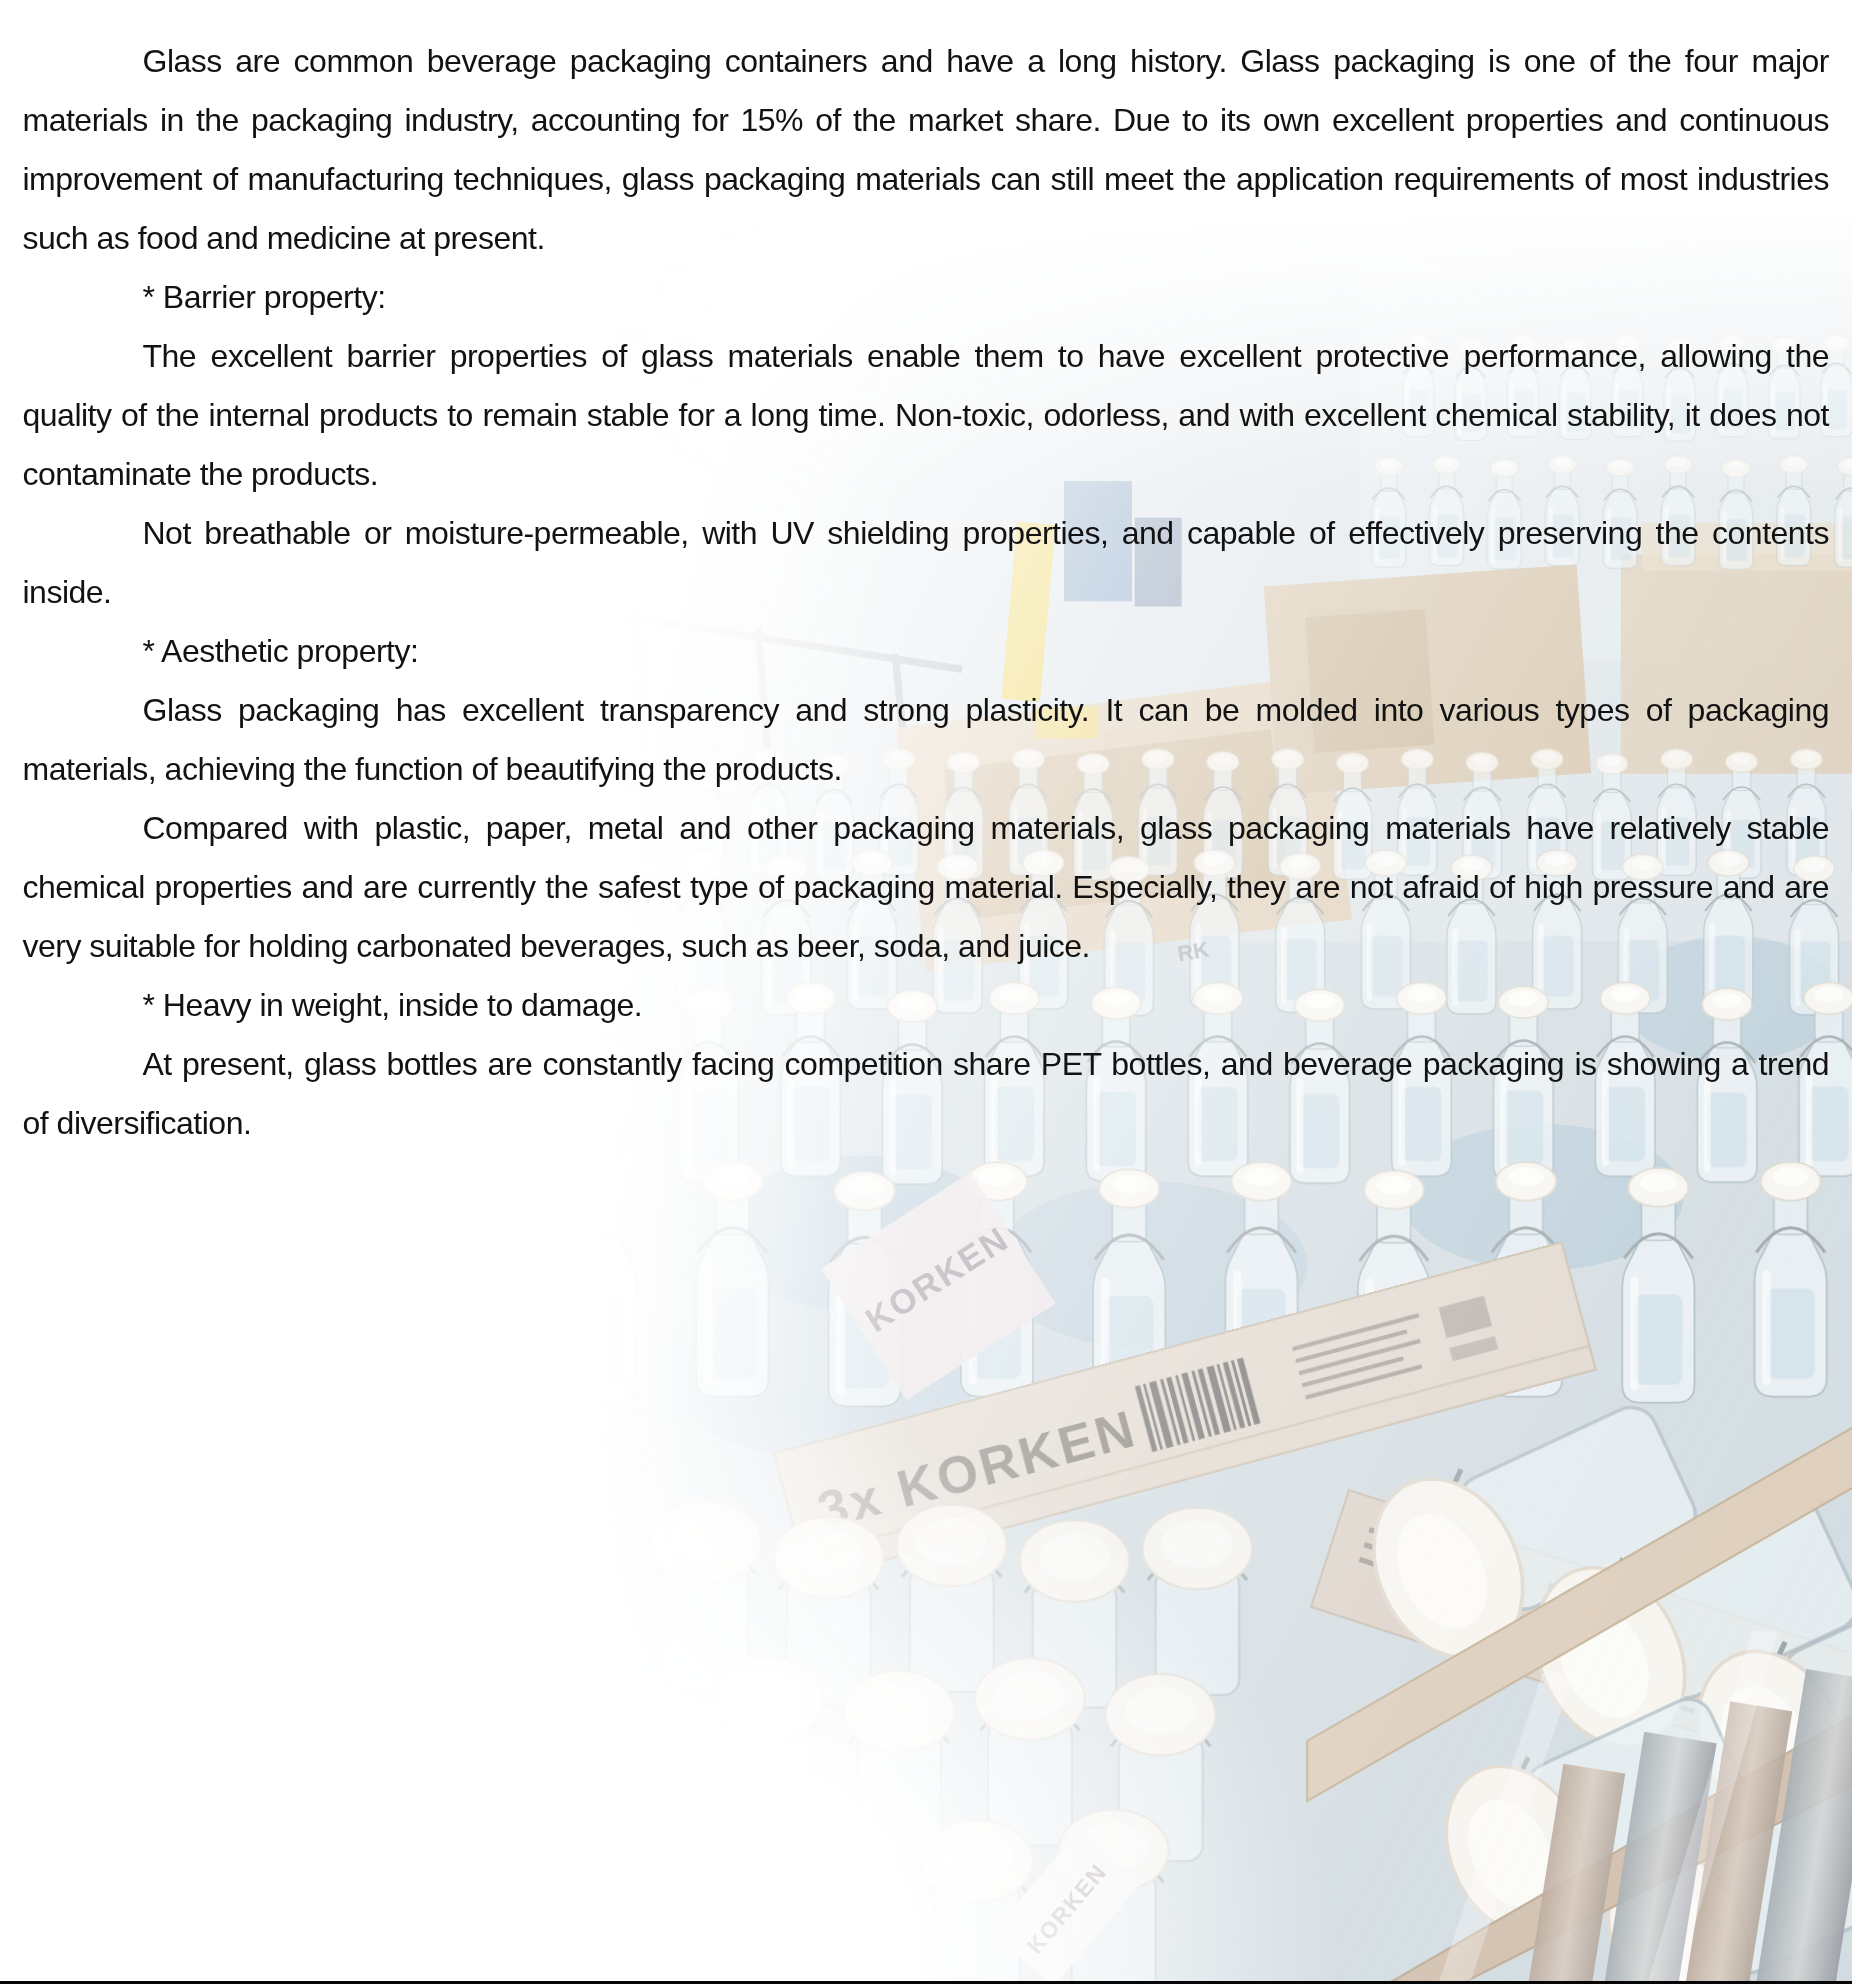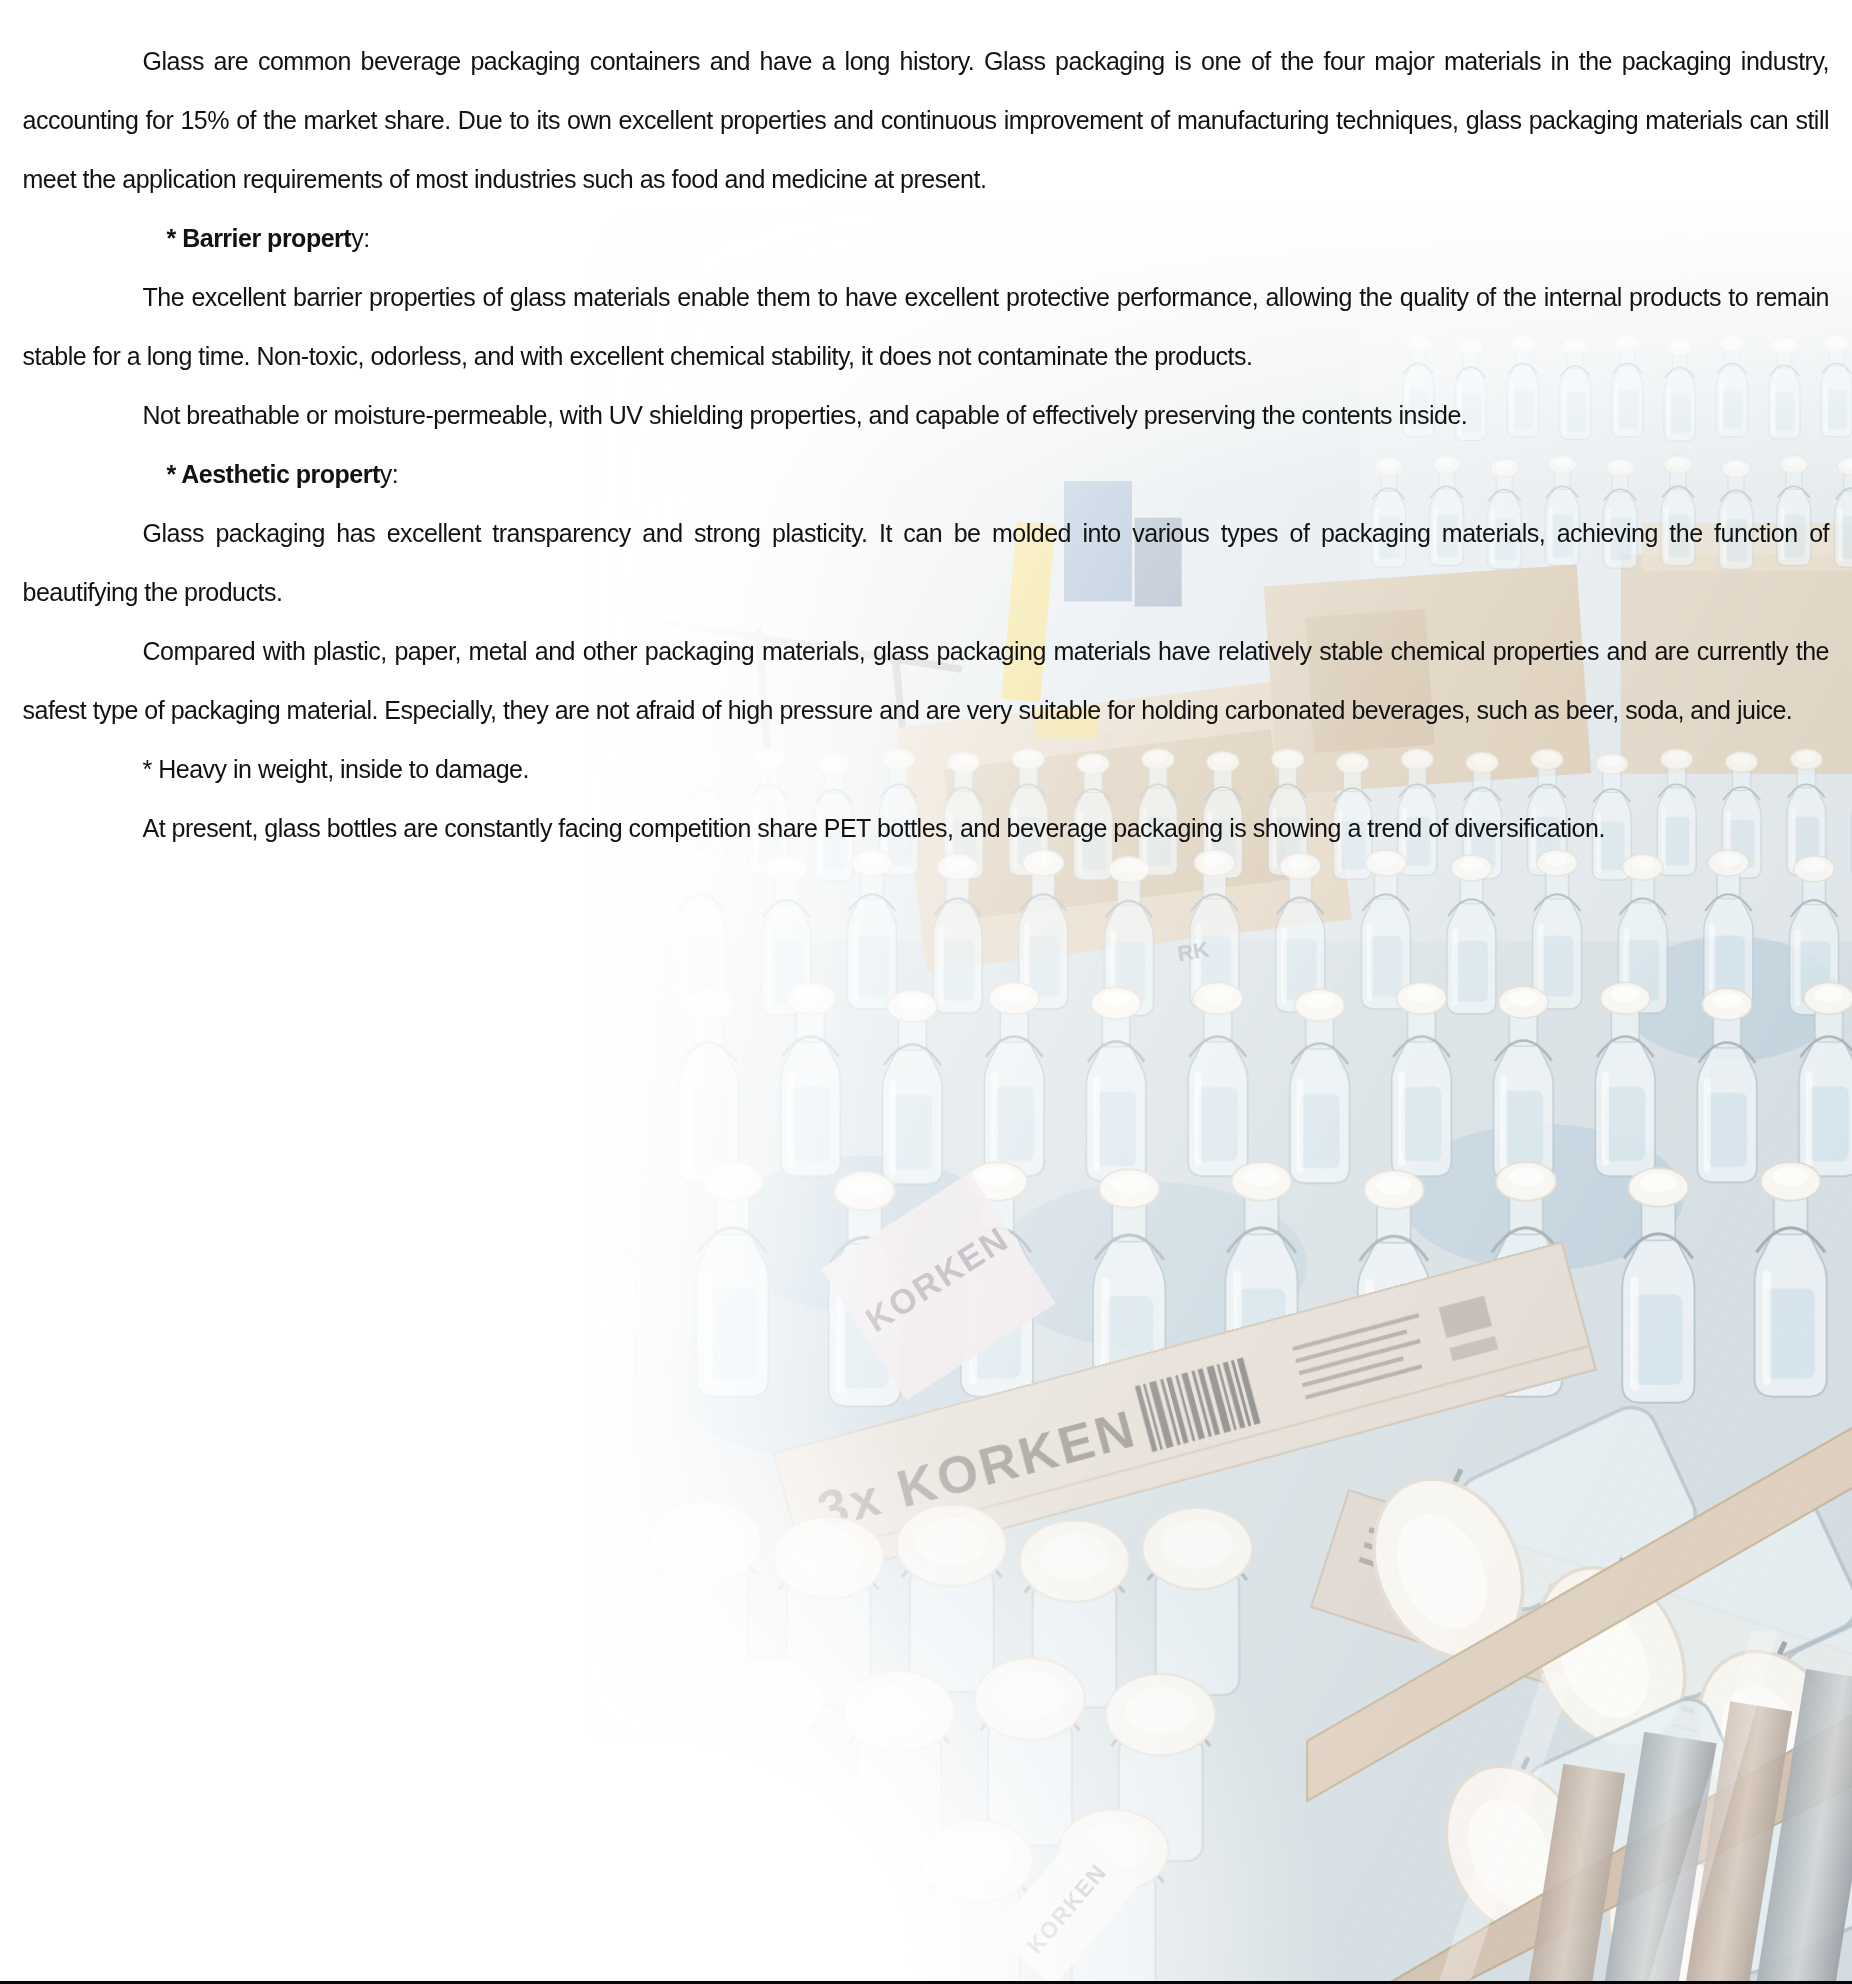--- a/index.html
+++ b/index.html
@@ -20,24 +20,24 @@
   .fade-left{left:0;top:0;bottom:0;width:355px;
       background:linear-gradient(to right,#ffffff 10%,rgba(255,255,255,0) 100%);}
   .fade-top{left:0;top:0;right:0;height:335px;
       background:linear-gradient(to bottom,#ffffff 14%,rgba(255,255,255,0) 100%);}
   .fade-corner{left:0;bottom:0;width:836px;height:627px;
       background:radial-gradient(ellipse at 10% 96%,#ffffff 26%,rgba(255,255,255,0) 66%);}
 
   
   .article{position:relative;z-index:5;padding:32px 24px 0 22.5px;}
   .article p,.article h2{
-    margin:0;font-size:25px;line-height:59px;color:#121212;
+    margin:0;font-size:32px;line-height:59px;color:#121212;
     text-align:justify;text-indent:120px;letter-spacing:-0.5px;font-weight:400;
   }
-  .hb{font-weight:700;margin-left:24px;}
+  .hb{font-weight:400;}
   .gap1{margin-top:59px;}
   .gap15{margin-top:89px;}
   .gap2{margin-top:118px;}
 
   .bottom-rule{position:absolute;left:0;right:0;bottom:0;height:3.7px;background:#060606;z-index:10;}
 
   
   .svg-label{font-family:"Liberation Sans","DejaVu Sans",sans-serif;font-weight:700;}
 </style>
 </head>

